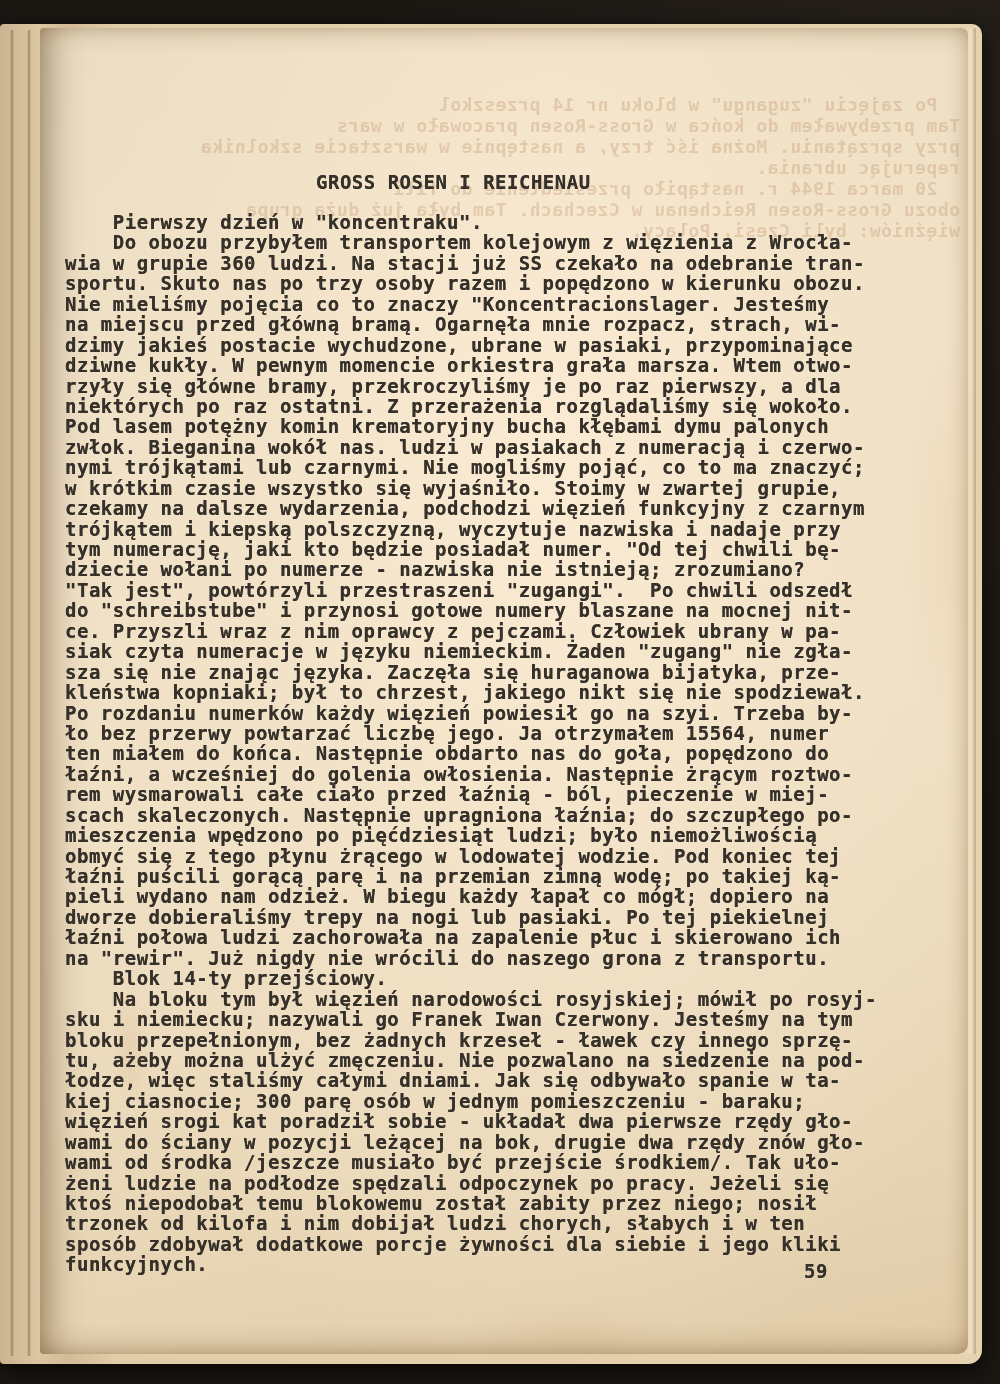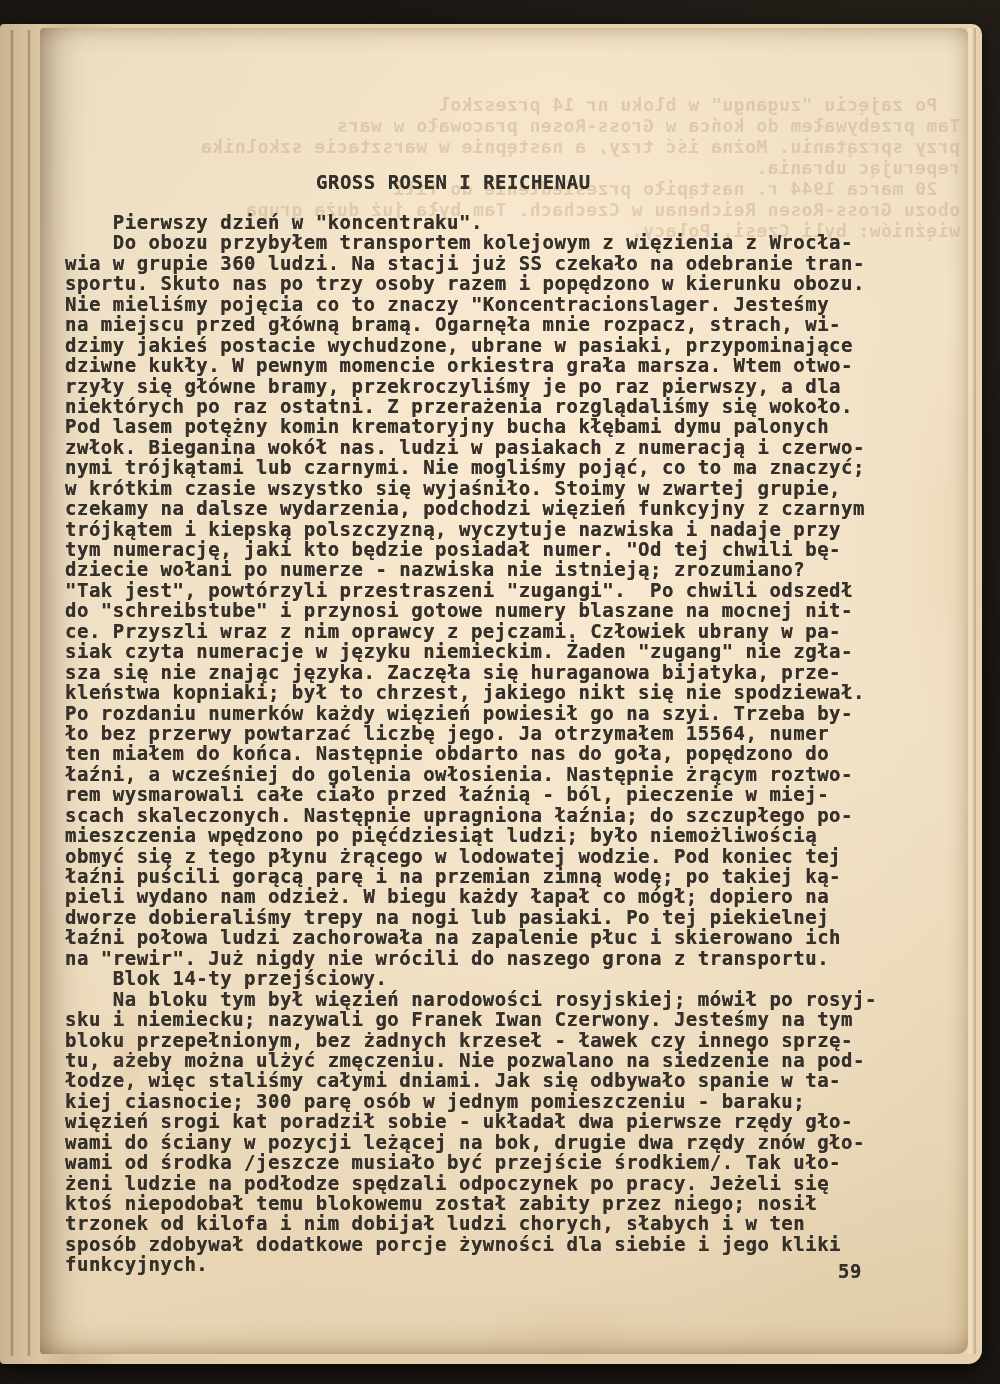--- a/index.html
+++ b/index.html
@@ -50,21 +50,21 @@
     font-size:19px;
     letter-spacing:0.5px;
     white-space:pre;
     text-shadow:0 0 0.6px rgba(53,48,42,.8);
   }
 
   .author-block{position:absolute;left:25px;top:60px;line-height:22.5px;}
   .doc-title{position:absolute;left:264px;top:143px;margin-left:12px;}
   .body-text{position:absolute;left:25px;top:184px;}
   .body-text .line{height:20.45px;line-height:20.45px;}
-  .page-number{position:absolute;left:798px;top:1232px;}
+  .page-number{position:absolute;left:764px;top:1232px;}
 
   
   .ghost{
     position:absolute;left:240px;top:66px;width:680px;
     transform:scaleX(-1);
     opacity:.30;
     filter:blur(0.7px);
     color:#b98c63;
     font-weight:bold;font-size:18px;letter-spacing:.5px;white-space:pre;
     pointer-events:none;

